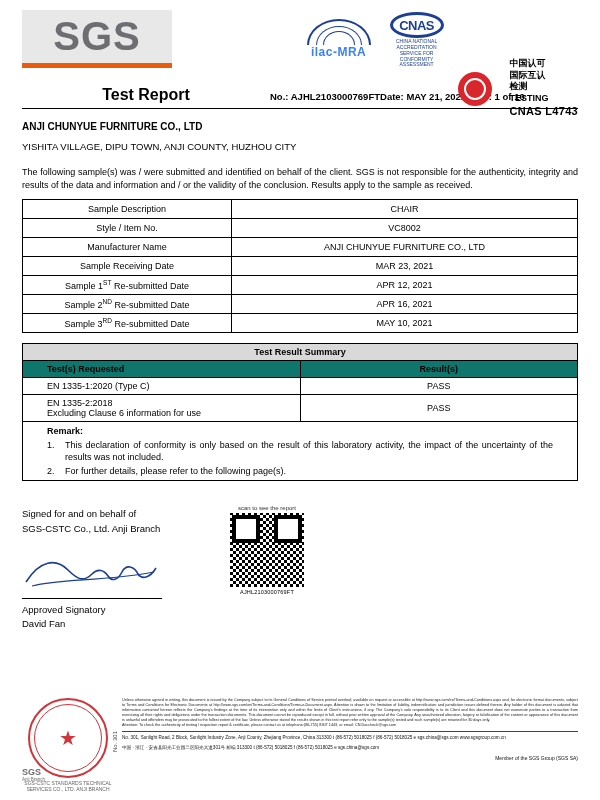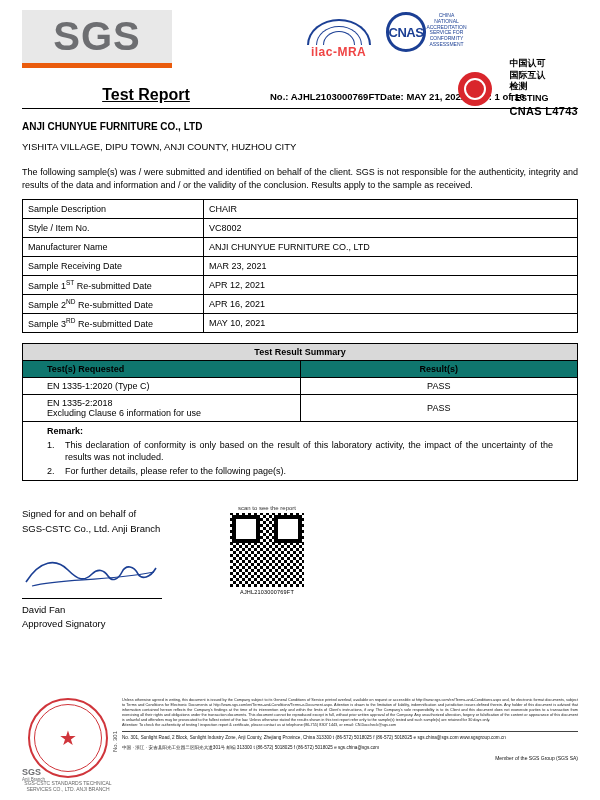--- a/index.html
+++ b/index.html
@@ -76,30 +76,30 @@
     position: absolute;
     border: 1.5px solid #1b3f94;
     border-bottom: none;
     border-radius: 50% 50% 0 0 / 100% 100% 0 0;
   }
   .ilac-top::before { left: 7px; right: 7px; bottom: 0; top: 5px; }
   .ilac-top::after { left: 14px; right: 14px; bottom: 0; top: 10px; }
   .ilac-text {
     font-size: 12px;
     font-weight: bold;
-    color: #ef4444;
+    color: #3b82f6;
     letter-spacing: 0.5px;
     margin-top: 0;
   }
   .cnas {
     width: 62px;
     height: 56px;
     display: flex;
-    flex-direction: row;
-    align-items: flex-start;
+    flex-direction: column;
+    align-items: center;
   }
   .cnas-circle {
     width: 54px;
     height: 40px;
     border-radius: 50%;
     border: 3px solid #1b3f94;
     display: flex;
     align-items: center;
     justify-content: center;
     box-sizing: border-box;
@@ -151,21 +151,20 @@
   .title-row {
     display: flex;
     align-items: baseline;
     margin-top: 4px;
   }
   .report-title {
     font-size: 16px;
     font-weight: bold;
     width: 248px;
     text-align: center;
-    text-decoration: underline;
   }
   .meta {
     display: flex;
     font-size: 9.5px;
     font-weight: bold;
     padding-bottom: 1px;
   }
   .rule {
     border: none;
     border-top: 1px solid #000;
@@ -194,23 +193,24 @@
     border-collapse: collapse;
     width: 100%;
   }
   .sample-table {
     margin-top: 7px;
     table-layout: fixed;
   }
   .sample-table td {
     border: 1px solid #000;
     font-size: 9px;
-    padding: 2px 5px;
+    padding: 2px 19px;
     height: 14px;
     vertical-align: middle;
+    text-align: center;
   }
   .sample-table td.label { width: 170px; }
   sup { font-size: 6.5px; vertical-align: super; }
 
   
   .summary-wrap { margin-top: 10px; }
   .summary-table { table-layout: fixed; }
   .summary-table td, .summary-table th {
     border: 1px solid #000;
     font-size: 9px;
@@ -524,22 +524,22 @@
       <div>Signed for and on behalf of</div>
       <div>SGS-CSTC Co., Ltd. Anji Branch</div>
     </div>
 
     <svg class="sig-scribble" viewBox="0 0 140 40">
       <path d="M4 30 C 18 8, 34 6, 46 18 C 56 28, 62 30, 70 22 C 76 16, 82 18, 86 24 C 90 30, 96 28, 100 20 C 104 12, 112 14, 116 22 C 120 28, 128 26, 134 16" fill="none" stroke="#1b3f94" stroke-width="1.6"></path>
       <path d="M10 34 C 40 26, 80 30, 132 20" fill="none" stroke="#1b3f94" stroke-width="1.1"></path>
     </svg>
     <div class="sig-line"></div>
     <div class="sig-name">
+      <div>Approved Signatory</div>
       <div>David Fan</div>
-      <div>Approved Signatory</div>
     </div>
 
     <div class="qr-area">
       <div class="qr-caption">scan to see the report</div>
       <div class="qr-box"></div>
       <div class="qr-num">AJHL2103000769FT</div>
     </div>
   </div>
 
   <div class="footer">

